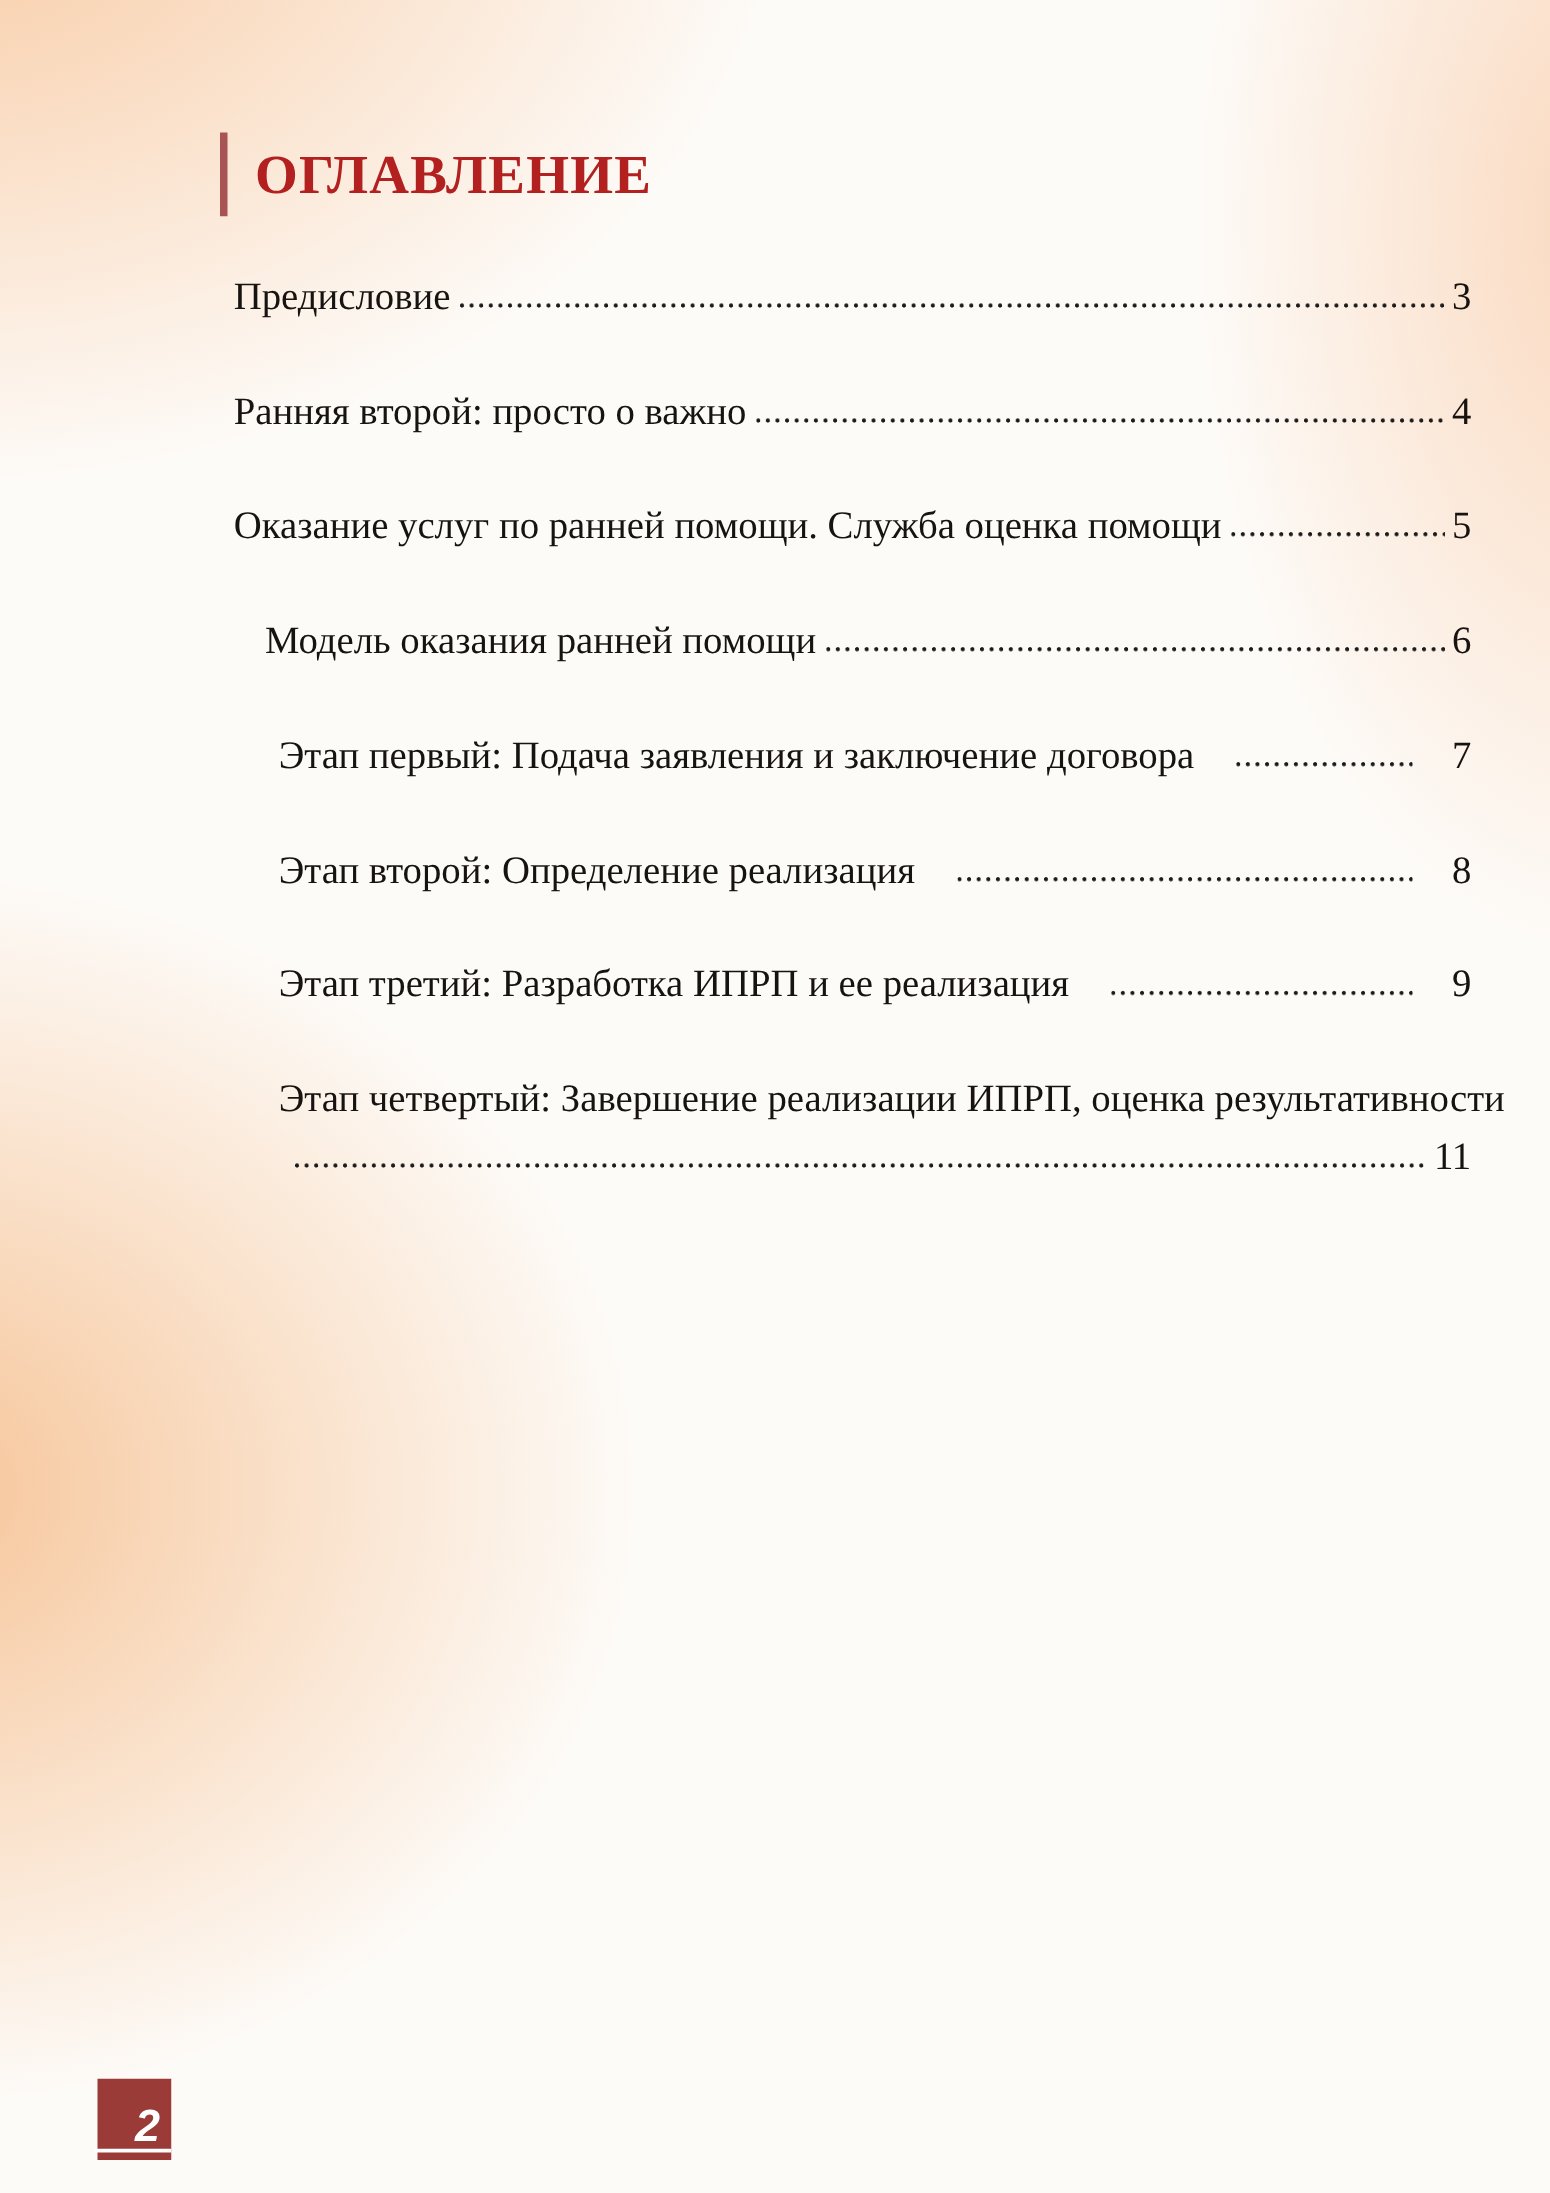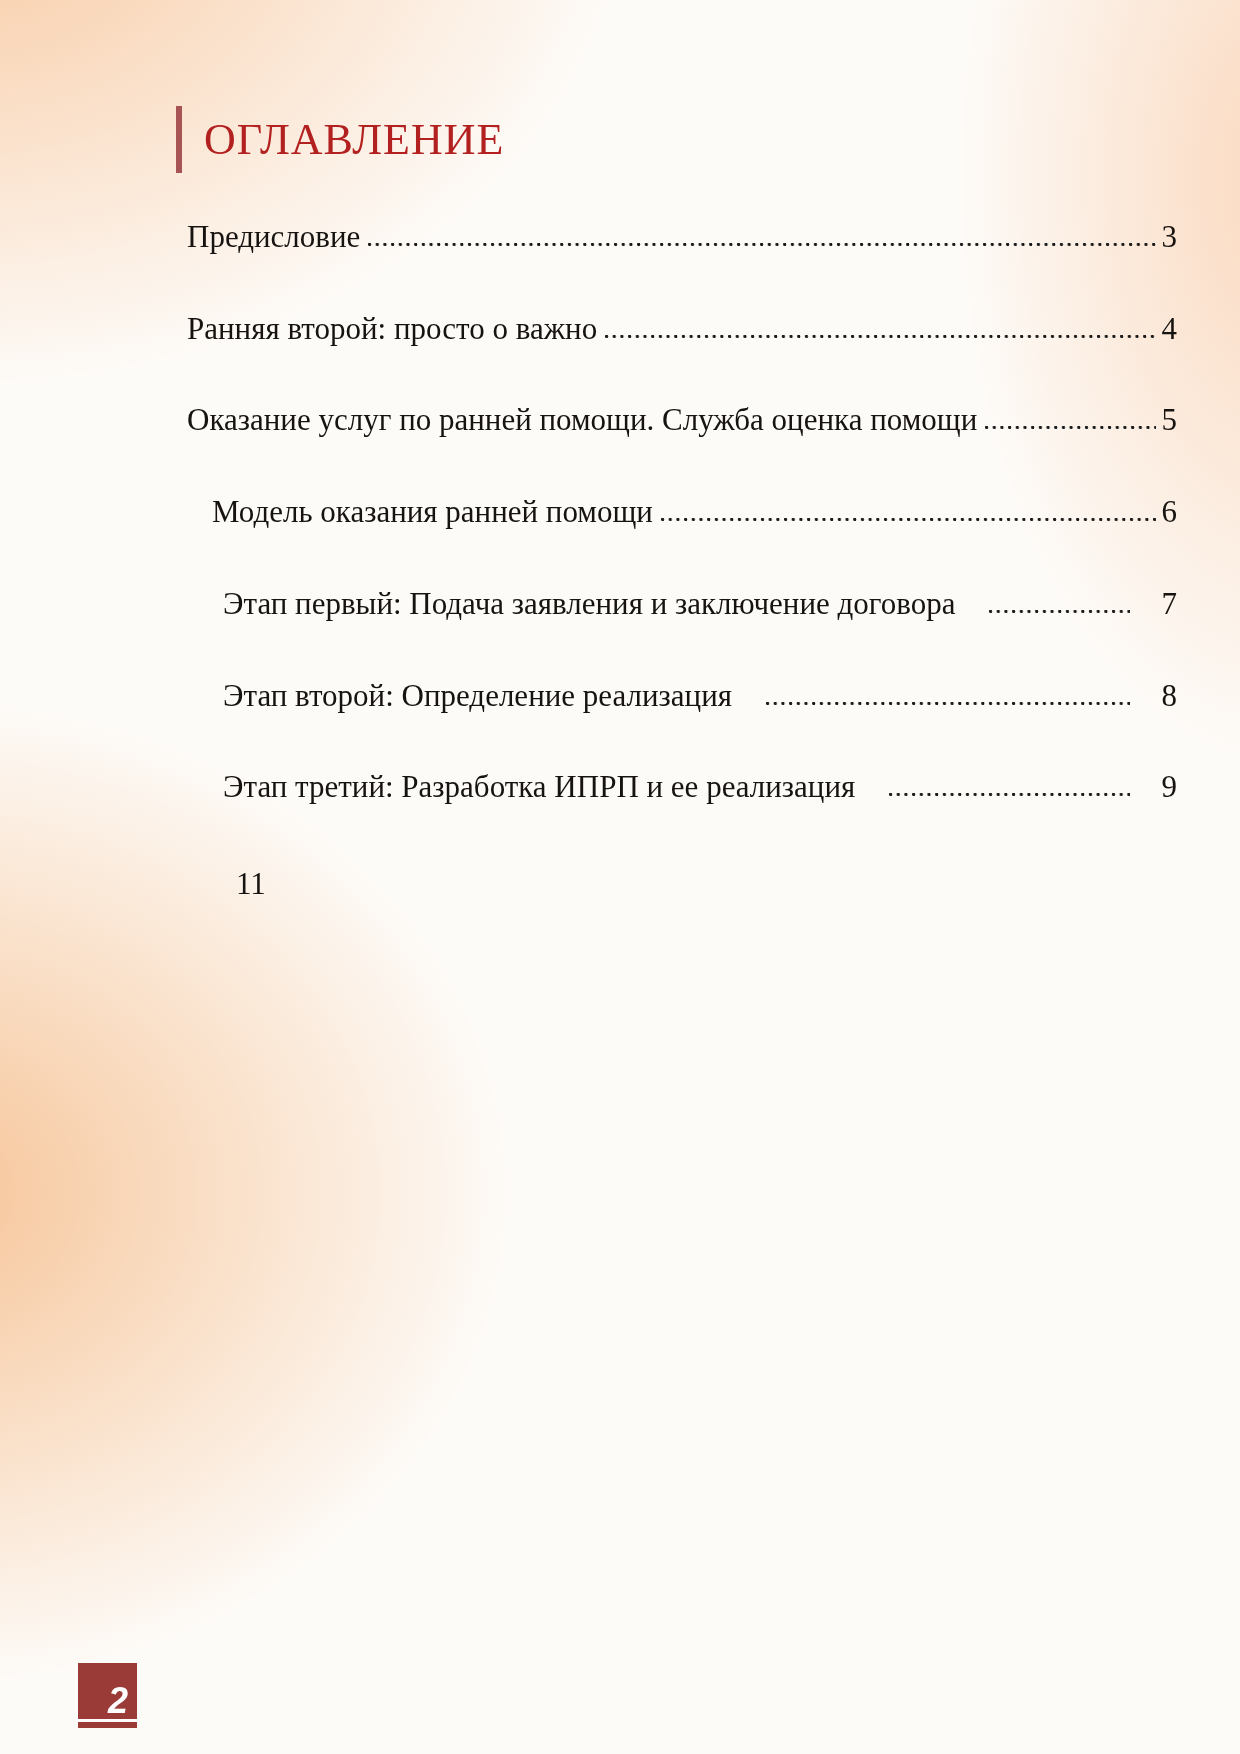--- a/index.html
+++ b/index.html
@@ -15,32 +15,32 @@
   :root{
     --title-red:#b32020;
     --bar:#a85354;
     --badge:#9a3b38;
     --text:#171311;
     --dot:#1b1b1b;
   }
   .title-bar{position:absolute;left:176px;top:106px;width:6px;height:67px;background:var(--bar);}
   h1.title{
     position:absolute;left:204px;top:106px;height:67px;line-height:67px;margin:0;
-    font-size:44px;font-weight:400;color:var(--title-red);letter-spacing:1px;white-space:nowrap;
+    font-size:44px;font-weight:700;color:var(--title-red);letter-spacing:1px;white-space:nowrap;
   }
   .toc{
     position:absolute;left:187px;top:168px;width:990px;
     font-size:31px;color:var(--text);
   }
   .toc-row{display:flex;align-items:baseline;line-height:45.7px;margin-top:46px;}
   .toc-row.lvl1{padding-left:25px;justify-content:flex-end;}
   .toc-row.lvl2{padding-left:36px;gap:26px;}
   .toc-row.wrapped{display:block;}
   .wline1{line-height:45.7px;white-space:nowrap;}
-  .wline2{display:flex;align-items:baseline;line-height:45.7px;padding-left:5px;flex-direction:column;}
+  .wline2{display:flex;align-items:baseline;line-height:45.7px;padding-left:5px;}
   .toc-title{white-space:nowrap;}
   .leader{
     flex:1 1 auto;height:5px;margin:0 6px 0 8px;
     background-image:radial-gradient(circle at 1.6px 2.4px, var(--dot) 1.35px, rgba(0,0,0,0) 1.9px);
     background-size:7.7px 5px;background-repeat:repeat-x;
   }
   .pagenum{white-space:nowrap;}
   .badge{position:absolute;left:78px;top:1663px;width:59px;height:65px;background:var(--badge);}
   .badge-line{position:absolute;left:-2px;width:61px;bottom:6px;height:3px;background:#ffffff;}
   .badge-num{
@@ -84,20 +84,21 @@
       <span class="toc-title">Этап второй: Определение реализация</span>
       <span class="leader"></span>
       <span class="pagenum">8</span>
     </div>
     <div class="toc-row lvl2">
       <span class="toc-title">Этап третий: Разработка ИПРП и ее реализация</span>
       <span class="leader"></span>
       <span class="pagenum">9</span>
     </div>
     <div class="toc-row lvl2 wrapped">
+      <div class="wline1"><span class="toc-title">Этап четвертый: Завершение реализации ИПРП, оценка результативности</span></div>
       <div class="wline2">
         <span class="leader"></span>
         <span class="pagenum">11</span>
       </div>
     </div>
   </nav>
 
 <div class="badge">
   <span class="badge-num">2</span>
   <span class="badge-line"></span>

